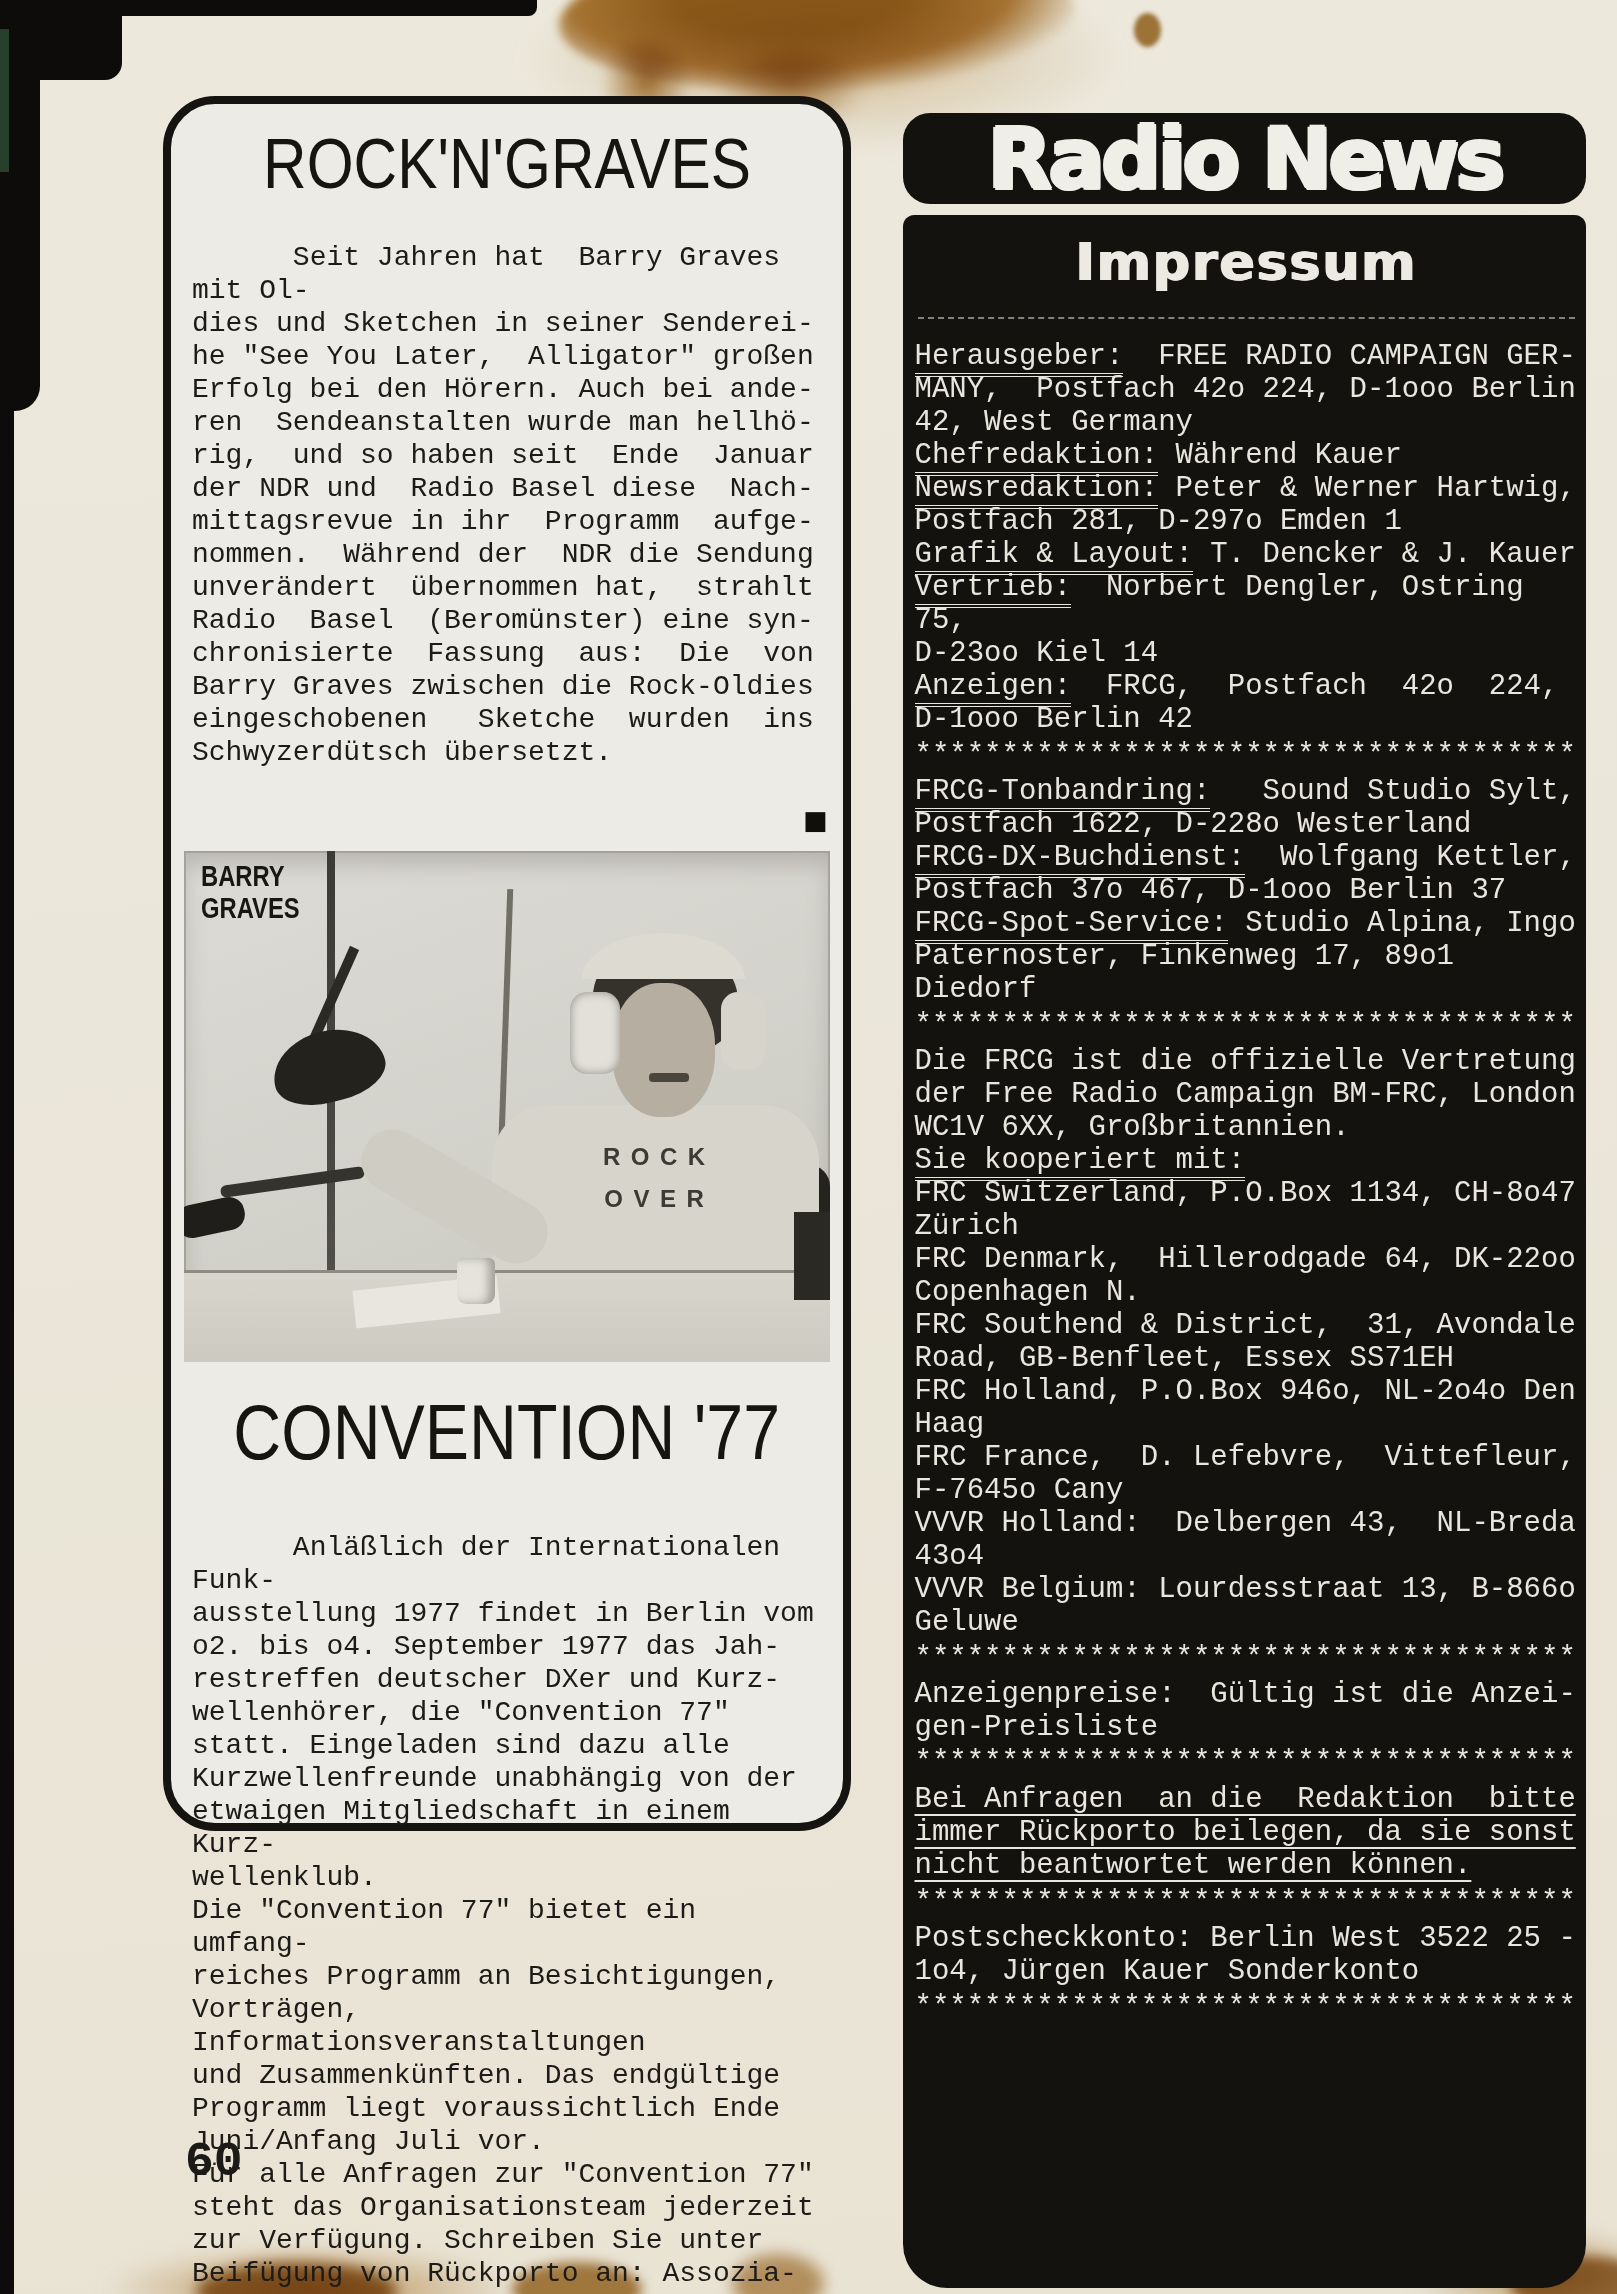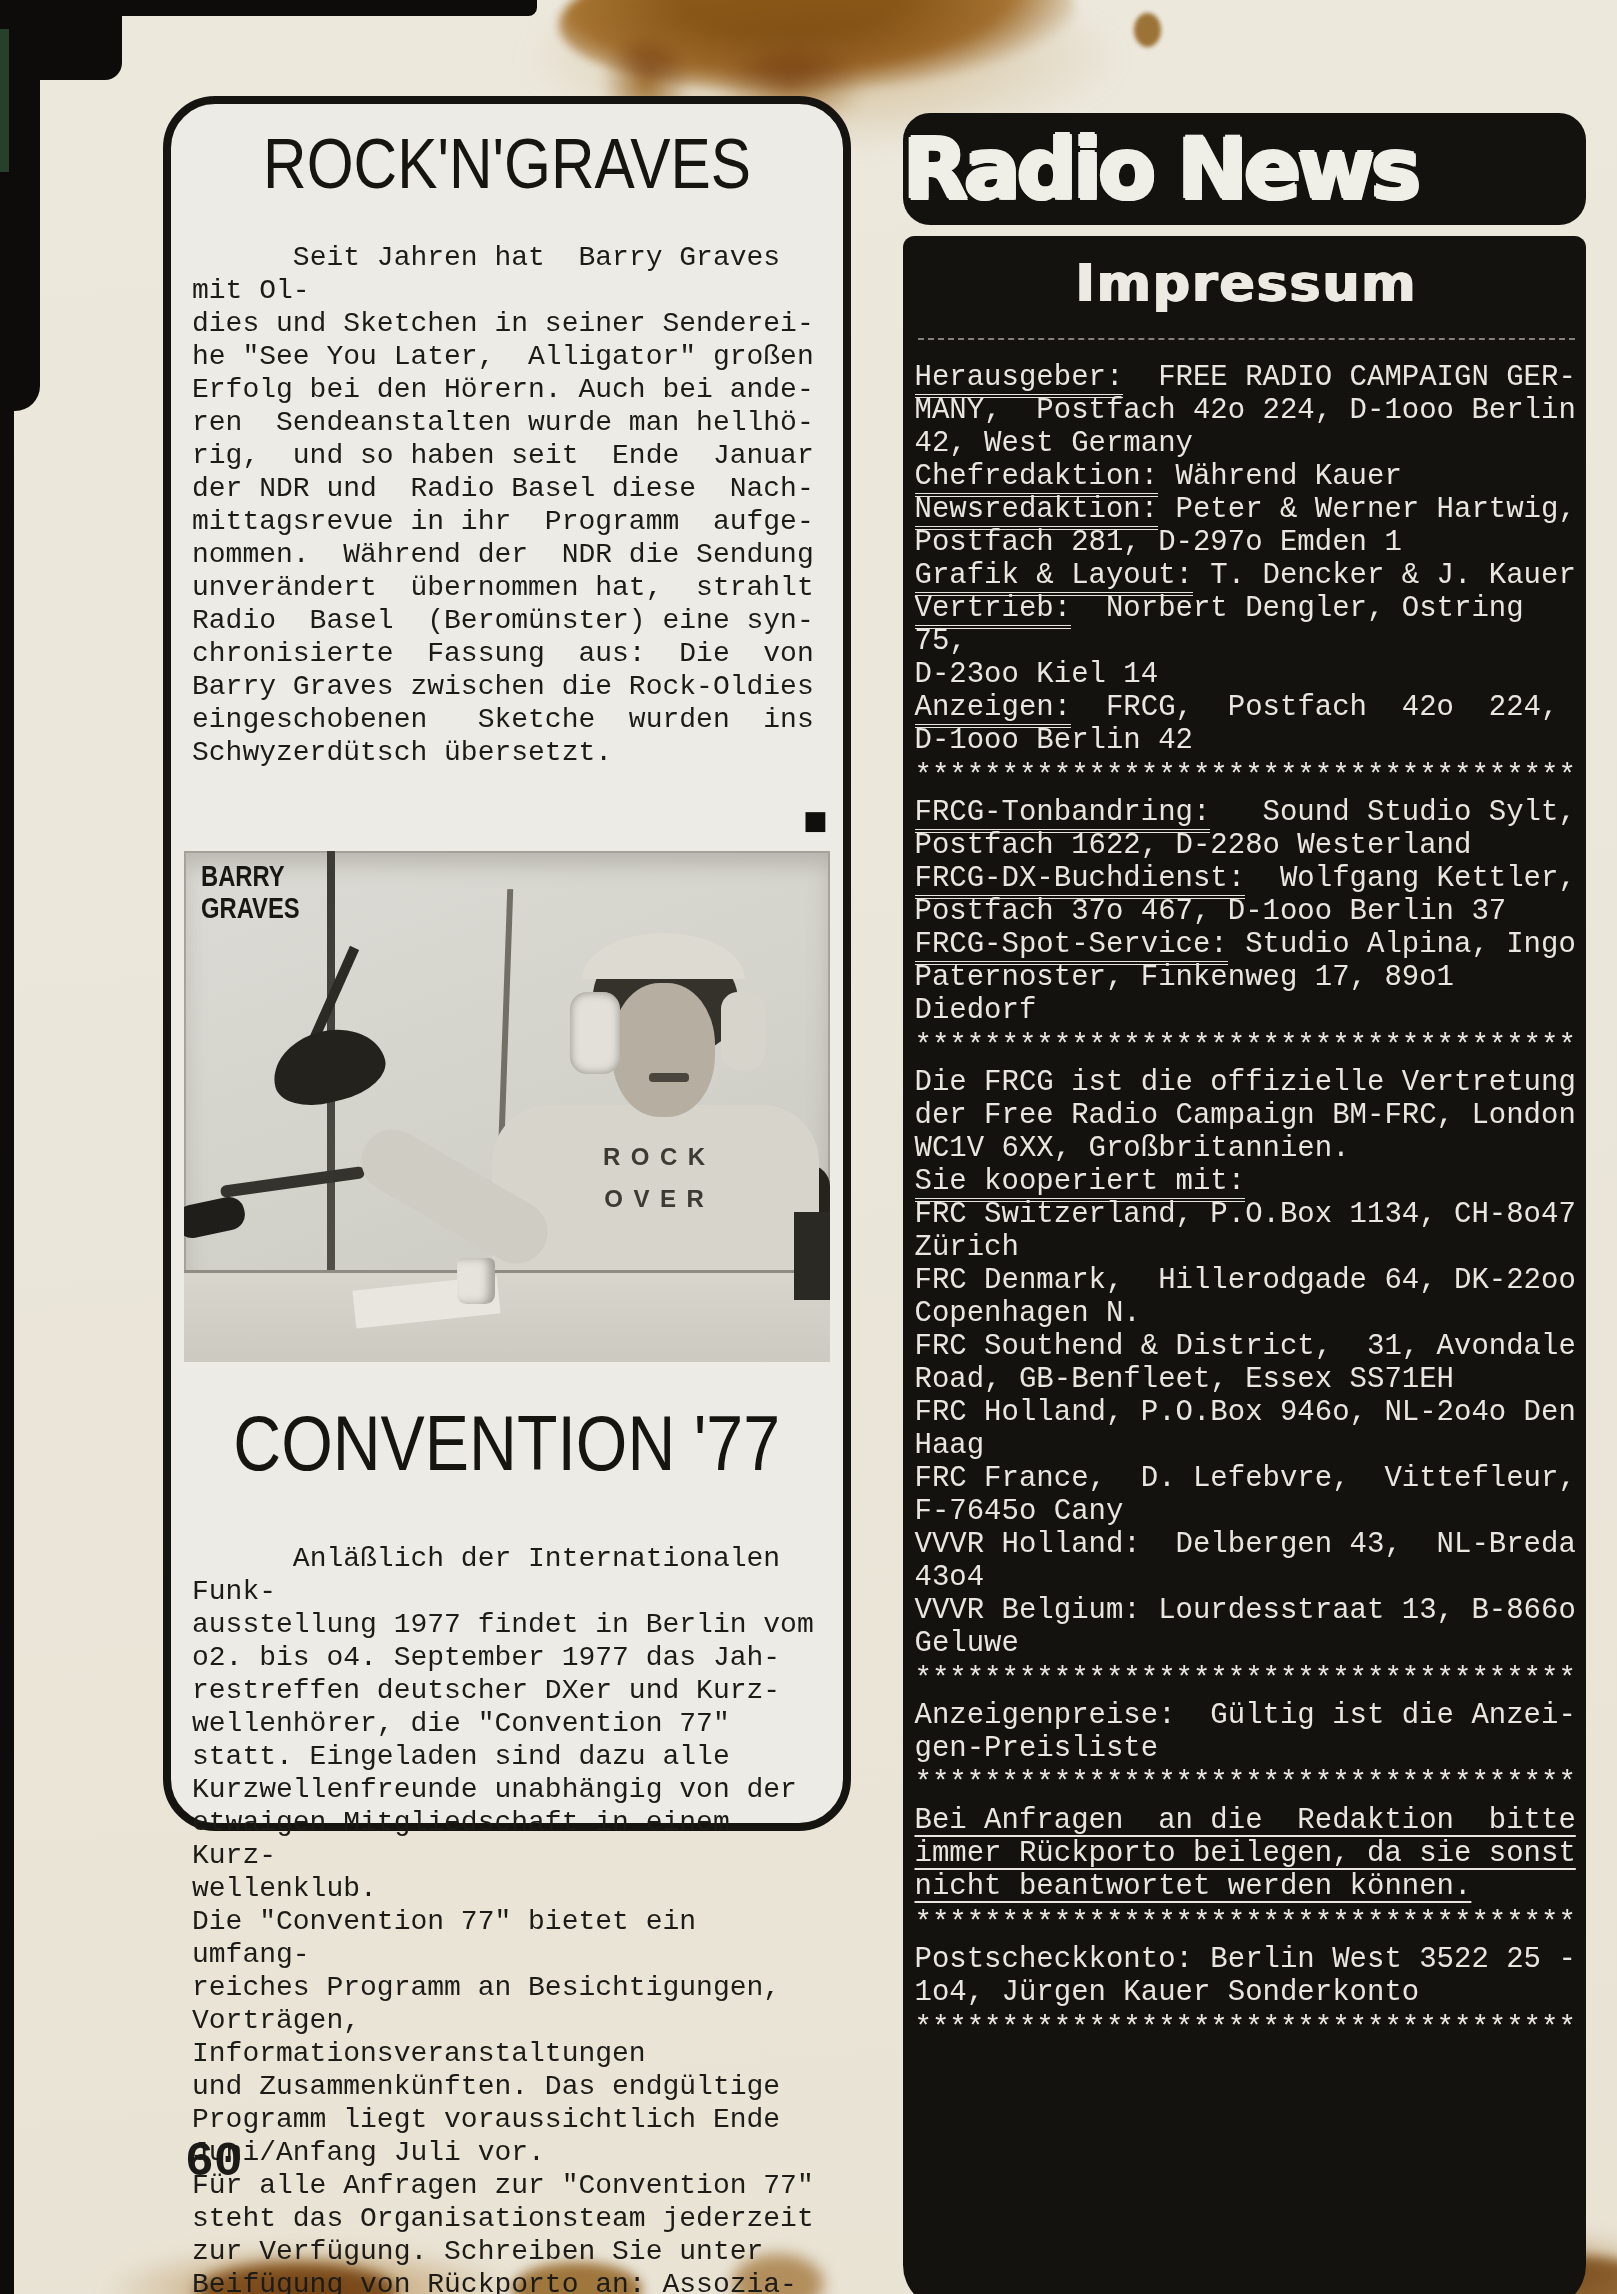--- a/index.html
+++ b/index.html
@@ -39,21 +39,21 @@
     background:radial-gradient(ellipse,rgba(185,140,72,.8),rgba(185,140,72,0) 72%);filter:blur(8.6px);}
   .st-b4b{left:1510px;top:2256px;width:143px;height:57px;border-radius:50%;
     background:rgba(150,100,35,.85);filter:blur(5.7px);}
 
   
   .left-box{position:absolute;left:163px;top:96px;width:688px;height:1735px;box-sizing:border-box;
     border:8.6px solid #161410;border-radius:52px;background:#ecebe5;}
   .headline{font-weight:400;color:#17150f;text-align:center;line-height:1.04;letter-spacing:0;}
   .cond{display:inline-block;transform:scaleX(.85);transform-origin:center;white-space:nowrap;}
   .hl1{font-size:71px;margin-top:23px;}
-  .hl2{font-size:78px;margin-top:41px;}
+  .hl2{font-size:78px;margin-top:30px;}
   .mono{font-family:"Liberation Mono","DejaVu Sans Mono",monospace;}
   .article-body{position:relative;margin:7.6px 13.4px 0 21px;font-size:28px;line-height:33px;
     white-space:pre-wrap;color:#1c1b17;}
   .article-body.second{margin-top:25px;}
   .endmark{position:absolute;right:1.9px;bottom:2.9px;font-family:"DejaVu Sans",sans-serif;
     font-size:26px;line-height:26px;color:#100f0c;}
 
   
   .photo{position:relative;margin:15.3px auto 0;width:646px;height:511px;overflow:hidden;
     background:linear-gradient(160deg,#dcdbd5 0%,#d2d1ca 55%,#c6c5be 100%);
@@ -82,22 +82,22 @@
     background:linear-gradient(#d8d5cd,#ccc9c0);}
   .p-paper{left:170px;top:432px;width:145px;height:38px;background:#e8e6de;transform:rotate(-6deg);}
   .p-cup{left:273px;top:407px;width:38px;height:46px;background:#e5e3db;border-radius:5.7px 5.7px 9.6px 9.6px;
     box-shadow:inset -6.7px 0 8.6px #a5a299;}
   .p-machine{left:610px;top:361px;width:36px;height:88px;background:#2b2924;}
   .p-shirt{left:419px;top:285px;font-weight:bold;color:#3d3a33;font-size:24px;line-height:42px;
     letter-spacing:10.5px;text-align:center;}
 
   
   .right-col{position:absolute;left:903px;top:113px;width:683px;}
-  .logo-box{height:112px;background:#14120f;border-radius:27px;
-    display:flex;align-items:center;justify-content:flex-start;}
+  .logo-box{height:91px;background:#14120f;border-radius:27px;
+    display:flex;align-items:center;justify-content:center;}
   .logo-text{font-family:"DejaVu Sans",sans-serif;font-weight:bold;font-size:84px;color:#efeee7;
     letter-spacing:-3.8px;
     text-shadow:1.9px 0 0 #efeee7,-1.9px 0 0 #efeee7,0 1.9px 0 #efeee7,0 -1.9px 0 #efeee7,1.9px 1.9px 0 #efeee7;}
   .imp-box{margin-top:11px;height:2073px;box-sizing:border-box;background:#14120f;
     border-radius:11.5px 11.5px 44px 44px;padding:15.3px 7.6px 19px 11.5px;overflow:hidden;}
   .imp-title{text-align:center;font-family:"DejaVu Sans",sans-serif;font-weight:bold;font-size:52px;
     color:#eceae2;letter-spacing:1.9px;margin:1.9px 0 0;
     text-shadow:1px 0 0 #eceae2,-1px 0 0 #eceae2;}
   .imp-divider{border-top:2.9px dashed rgba(222,220,210,.55);margin:25px 3.8px 21px;}
   .imp-line{font-family:"Liberation Mono","DejaVu Sans Mono",monospace;font-size:29px;line-height:33px;

